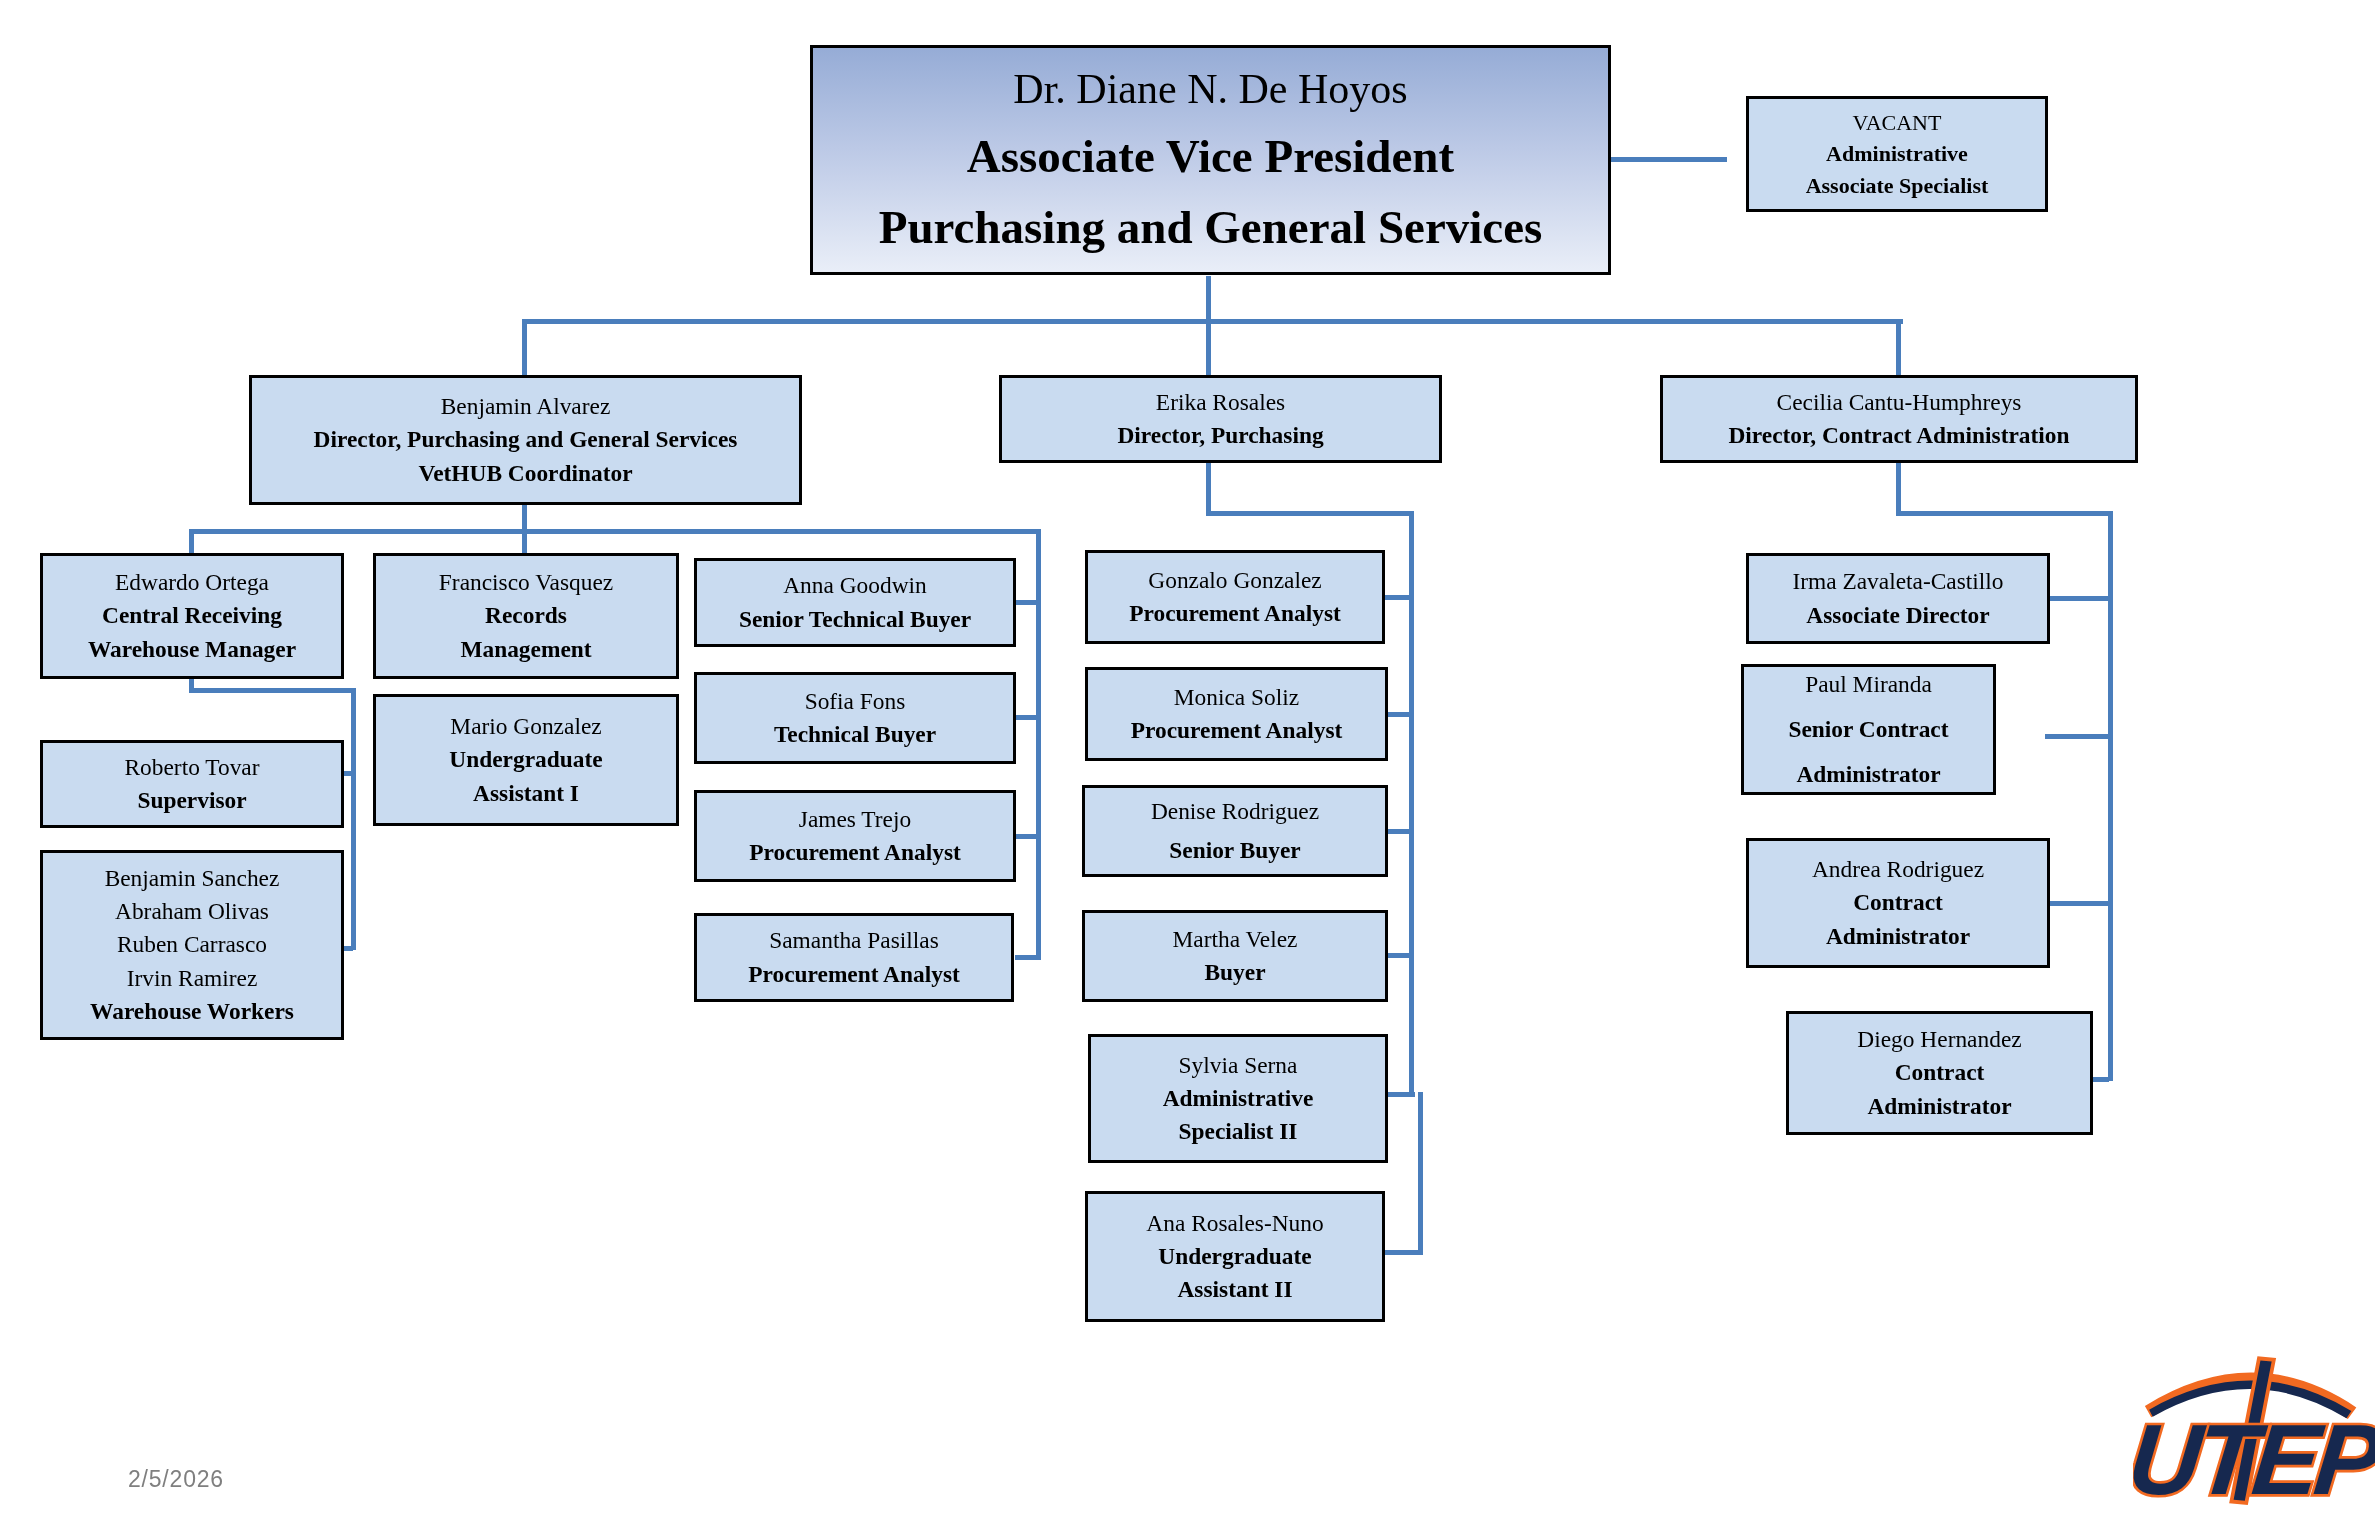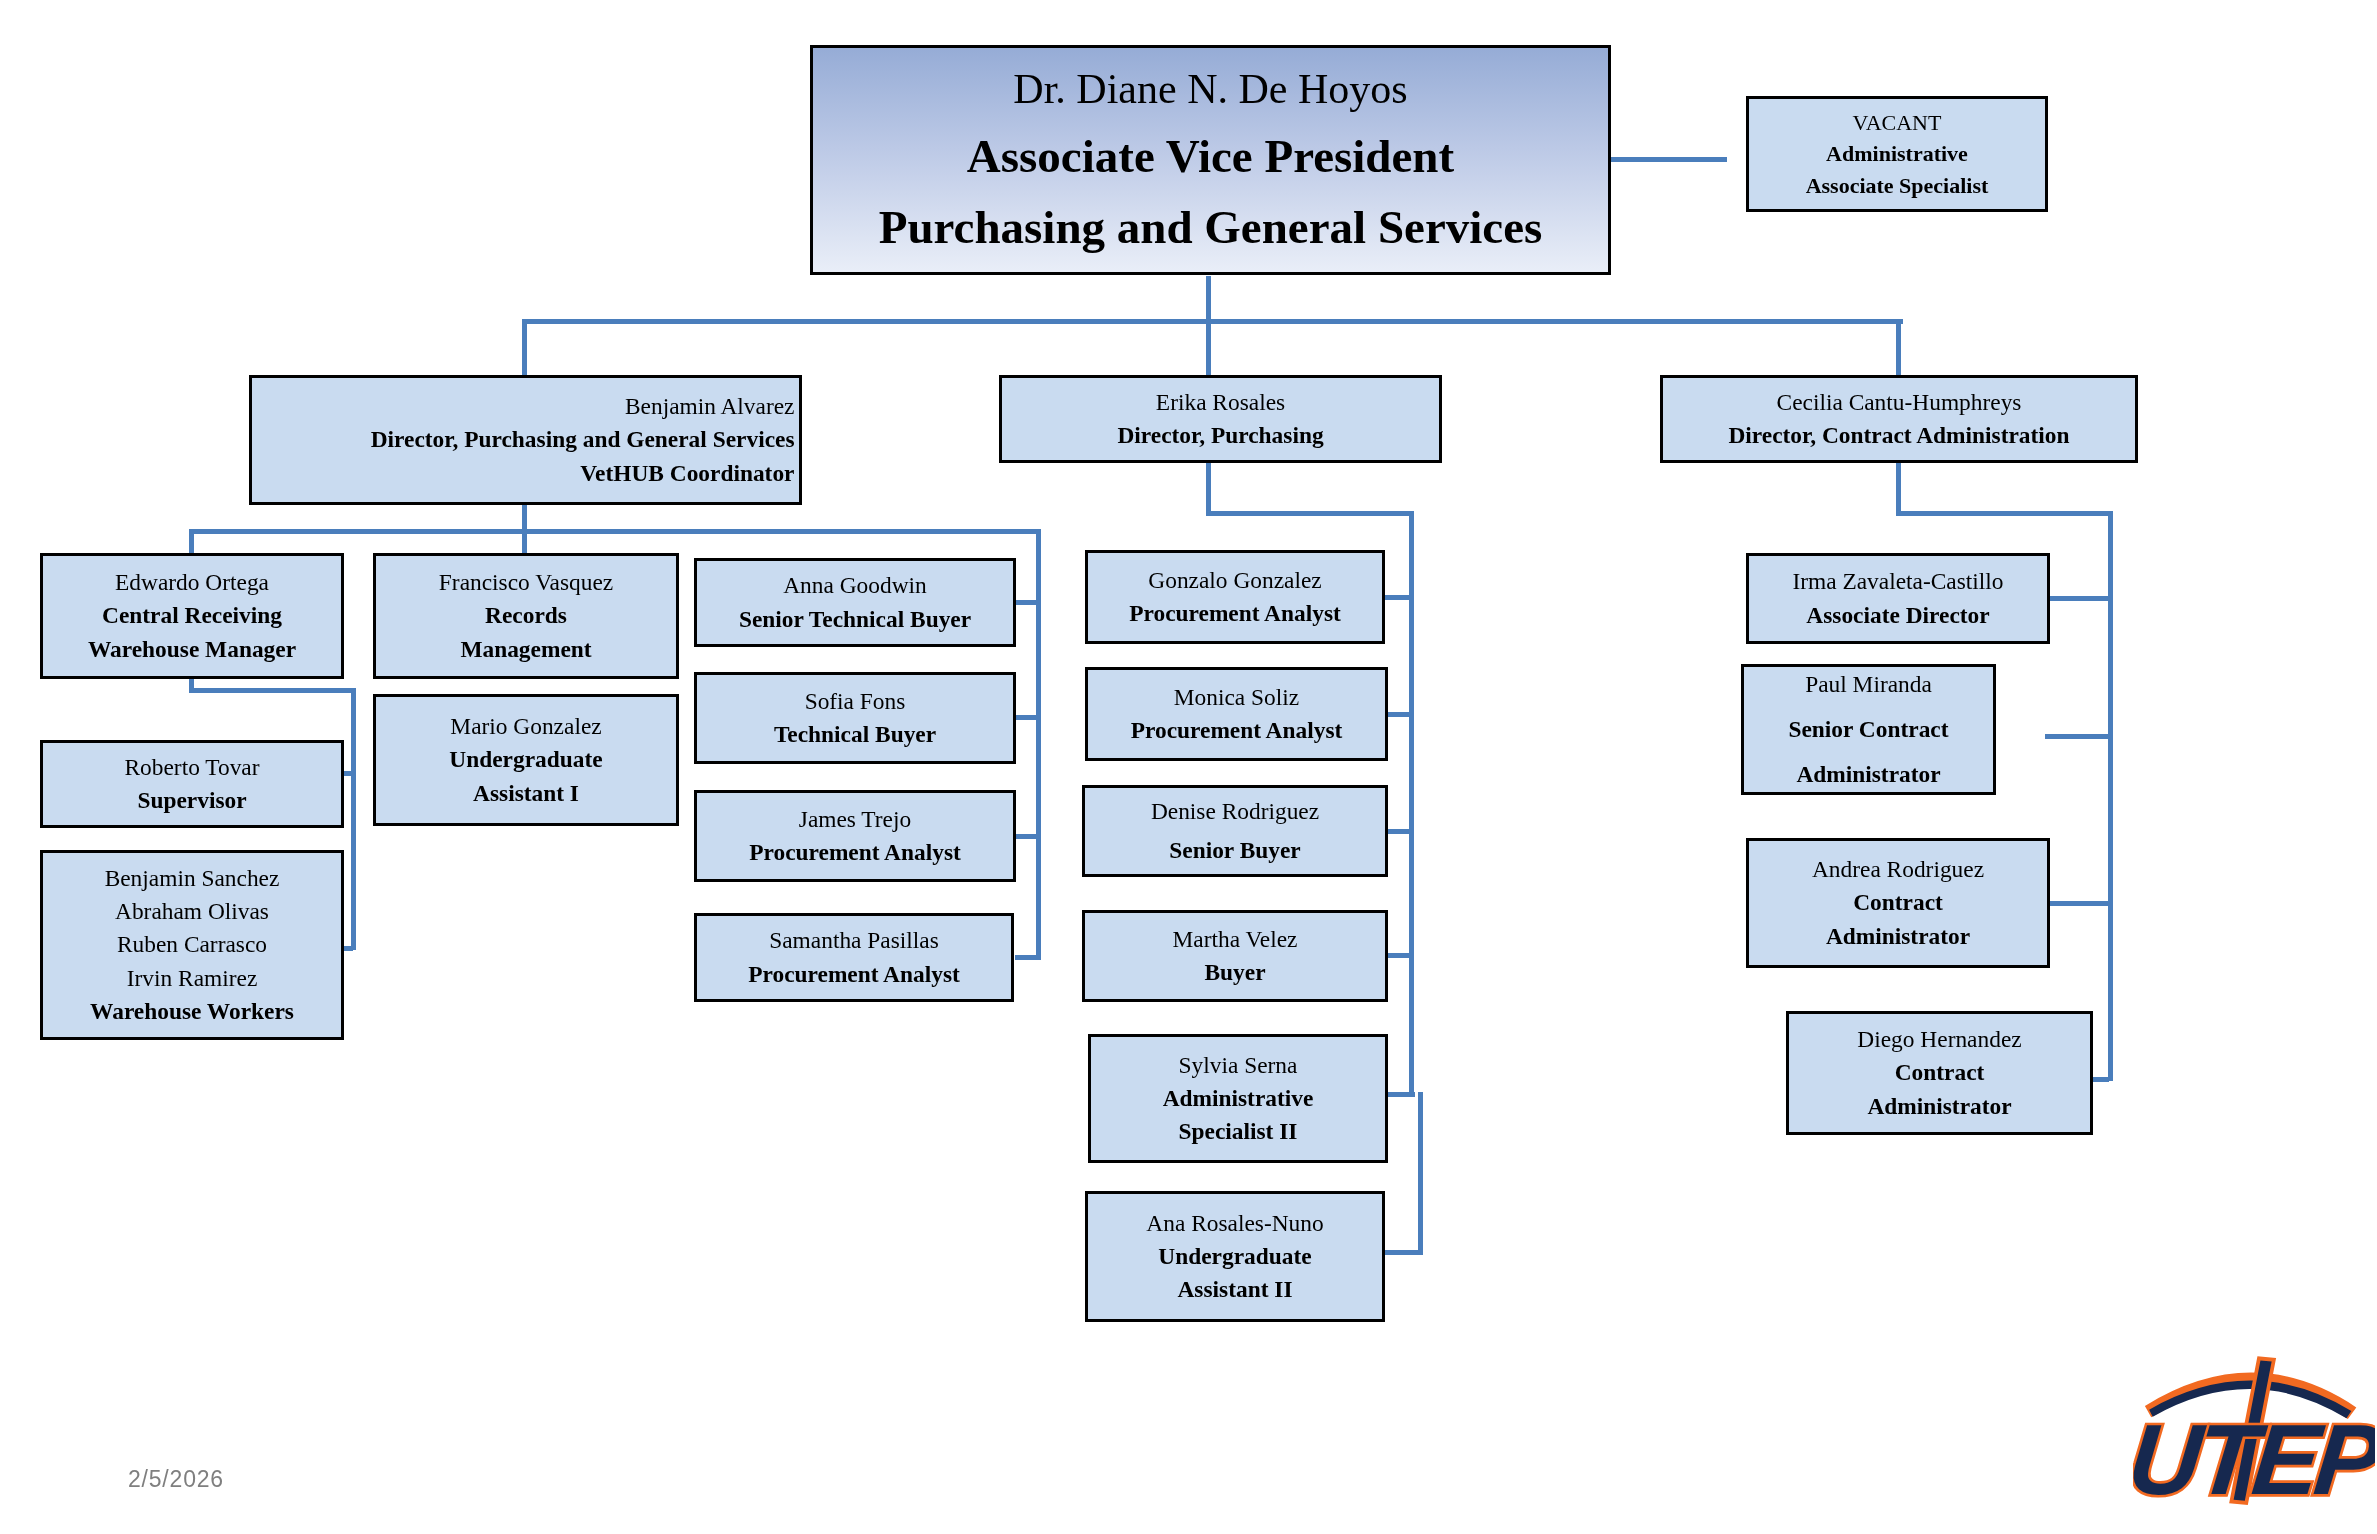--- a/index.html
+++ b/index.html
@@ -81,21 +81,21 @@
     <span class="b">Associate Vice President</span>
     <span class="b">Purchasing and General Services</span>
   </div>
 
   <div class="box" id="vacant" style="left:1726px;top:96px;width:302px;height:116px;margin-left:20px;">
     <span>VACANT</span>
     <span class="b">Administrative</span>
     <span class="b">Associate Specialist</span>
   </div>
 
-  <div class="box" style="left:249px;top:375px;width:553px;height:130px;align-items:flex-end;">
+  <div class="box" style="left:249px;top:375px;width:553px;height:130px;">
     <span>Benjamin Alvarez</span>
     <span class="b">Director, Purchasing and General Services</span>
     <span class="b">VetHUB Coordinator</span>
   </div>
 
   <div class="box" style="left:987px;top:375px;width:443px;height:88px;margin-left:12px;">
     <span>Erika Rosales</span>
     <span class="b">Director, Purchasing</span>
   </div>
 

